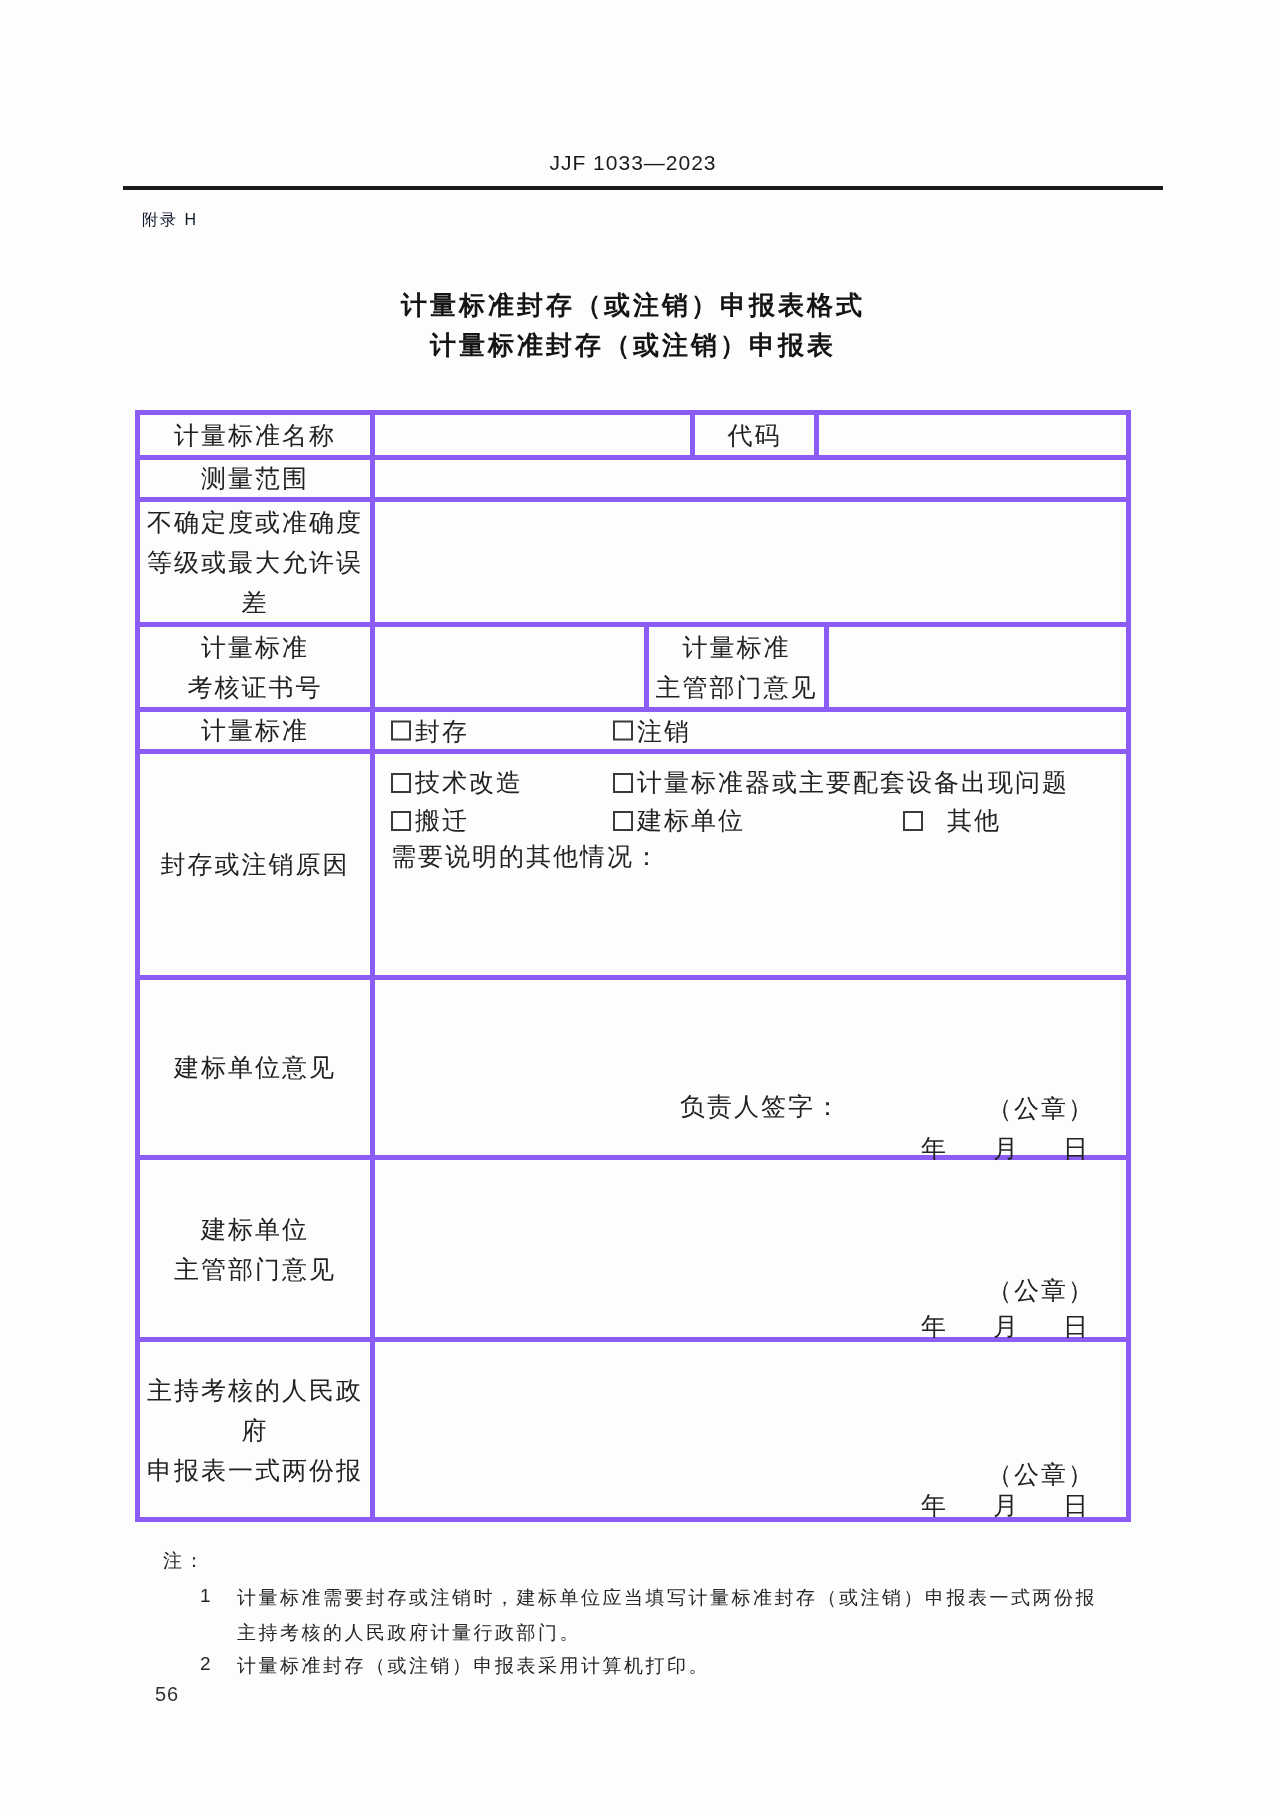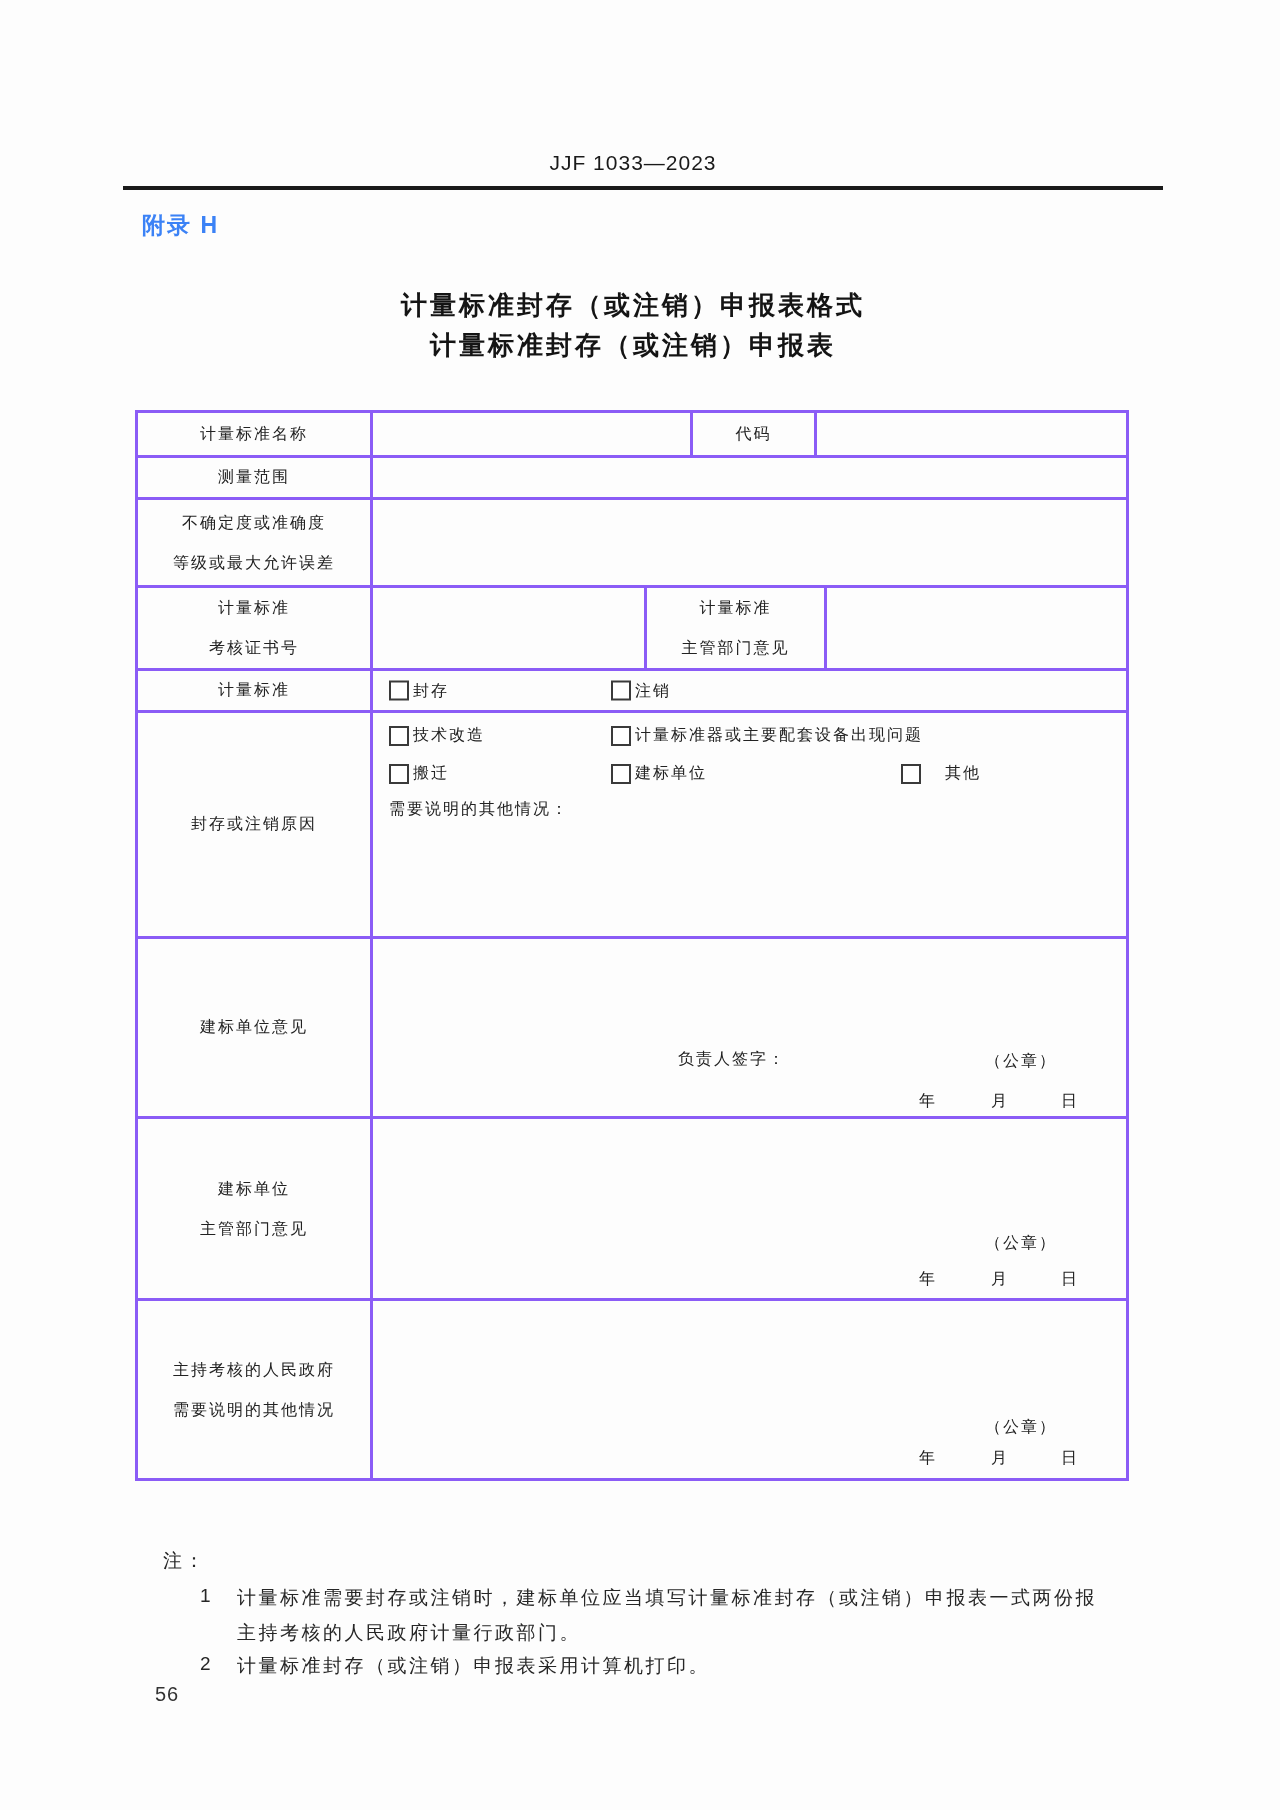--- a/index.html
+++ b/index.html
@@ -7,33 +7,33 @@
     width:1280px;height:1810px;position:relative;
     background:#fdfdfd;color:#1e1e1e;
     font-family:"Liberation Sans","DejaVu Sans",sans-serif;
   }
   .abs{position:absolute;}
   .center{left:0;right:14px;text-align:center;}
 
   
   .std-code{top:151px;font-size:21px;letter-spacing:1px;color:#1a1a1a;}
   .rule{left:123px;top:186px;width:1040px;height:4px;background:#1b1b1b;}
-  .appendix{left:142px;top:210px;font-size:23px;font-weight:bold;letter-spacing:2px;color:#3b82f6;}
+  .appendix{left:142px;top:210px;font-size:16px;font-weight:normal;letter-spacing:2px;color:#0f172a;}
   .title1{top:288px;font-size:26px;font-weight:bold;letter-spacing:3px;color:#141414;}
   .title2{top:328px;font-size:26px;font-weight:bold;letter-spacing:3px;color:#141414;}
 
   
   table.form{
     position:absolute;left:135px;top:410px;width:991px;
     border-collapse:collapse;table-layout:fixed;
     border:3px solid #1b1b1b;
   }
   table.form td{
-    border:3px solid #8b5cf6;padding:0;
-    font-size:16px;letter-spacing:2px;color:#222;
+    border:5px solid #8b5cf6;padding:0;
+    font-size:25px;letter-spacing:2px;color:#222;
     vertical-align:middle;
   }
   td.lab{text-align:center;}
   td.lab .line{line-height:40px;}
   td.cnt{position:relative;}
   .ph{position:absolute;white-space:nowrap;}
   .vmid{top:50%;transform:translateY(-50%);}
 
   
   .cb{display:inline-flex;align-items:center;white-space:nowrap;}
@@ -160,21 +160,21 @@
       <span class="ph" style="left:612px;top:114px">（公章）</span>
       <span class="ph" style="left:546px;top:150px">年</span>
       <span class="ph" style="left:618px;top:150px">月</span>
       <span class="ph" style="left:688px;top:150px">日</span>
     </td>
   </tr>
 
   <tr style="height:180px">
     <td class="lab">
       <div class="line">主持考核的人民政府</div>
-      <div class="line">需要说明的其他情况</div>
+      <div class="line">申报表一式两份报</div>
     </td>
     <td colspan="5" class="cnt">
       <span class="ph" style="left:612px;top:116px">（公章）</span>
       <span class="ph" style="left:546px;top:147px">年</span>
       <span class="ph" style="left:618px;top:147px">月</span>
       <span class="ph" style="left:688px;top:147px">日</span>
     </td>
   </tr>
 </tbody>
   </table>

